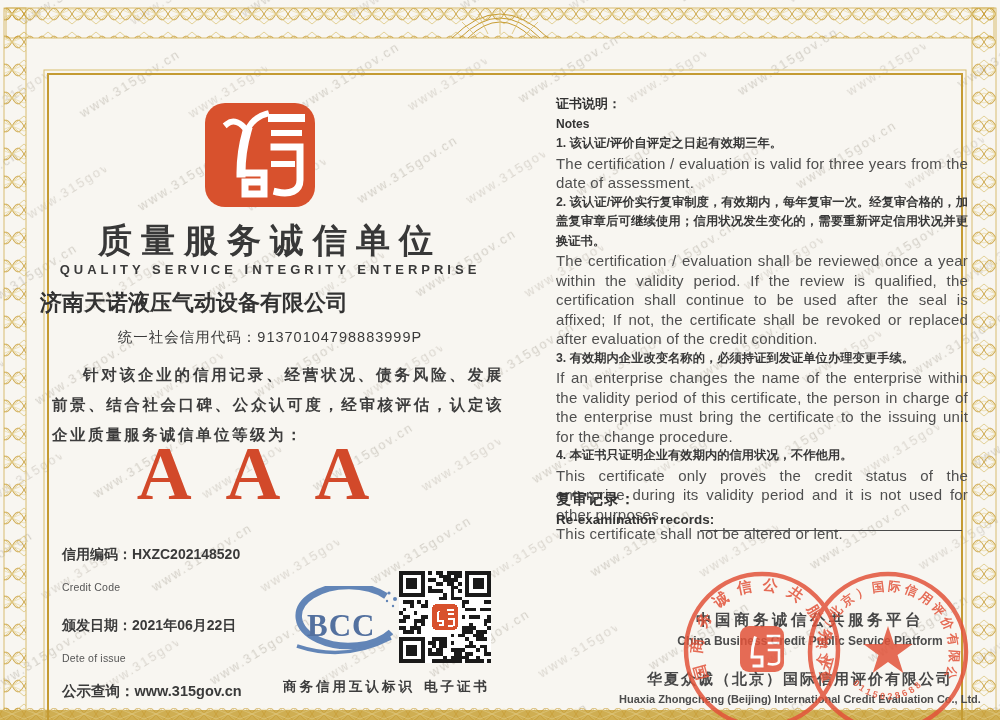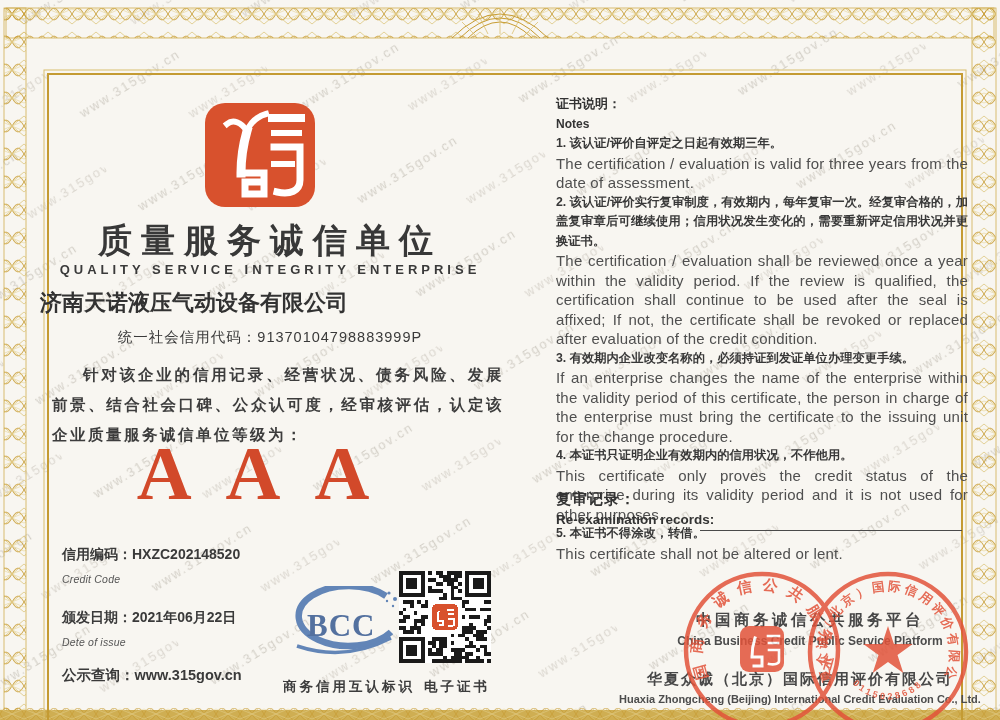--- a/index.html
+++ b/index.html
@@ -15,21 +15,21 @@
   .company{left:40px;top:288px;width:460px;text-align:left;font-size:22px;font-weight:bold;color:#323232;}
   .uscc{left:40px;top:328px;width:460px;text-align:center;font-size:14.5px;font-weight:normal;
         letter-spacing:1px;color:#3a3a3a;}
   .para{left:52px;top:360px;width:452px;font-size:15.5px;font-weight:600;line-height:1.95;
         letter-spacing:2.5px;text-align:justify;text-indent:2em;color:#3d3d3d;}
   .grade{left:40px;top:430px;width:460px;text-align:center;font-family:"Liberation Serif","DejaVu Serif",serif;
          font-size:76px;font-weight:bold;letter-spacing:34px;color:#d2492a;}
   .details{left:62px;top:546px;width:230px;}
   .drow{margin-bottom:14px;}
   .dcn{font-size:14px;font-weight:bold;color:#3a3a3a;white-space:nowrap;}
-  .den{font-size:10.5px;color:#555;margin-top:9px;letter-spacing:.2px;font-style:italic;}
+  .den{font-size:10.5px;color:#555;margin-top:17px;letter-spacing:.2px;}
   .drow.query .dcn{font-size:14.5px;}
   .mark-label{font-size:13.5px;font-weight:bold;letter-spacing:3px;color:#3c3c3c;}
   
   .notes{left:556px;top:94px;width:412px;}
   .notes .h-cn{font-size:13px;font-weight:bold;line-height:20px;color:#333;}
   .notes .h-en{font-size:12px;font-weight:bold;line-height:20px;color:#333;}
   .notes .cn{font-size:12.3px;font-weight:600;line-height:19.5px;color:#383838;text-align:justify;}
   .notes .en{font-size:15px;line-height:19.5px;color:#4f4f4f;letter-spacing:.2px;text-align:justify;}
   .review-cn{left:556px;top:490px;font-size:15px;font-weight:bold;color:#333;letter-spacing:1px;}
   .review-en{left:556px;top:512px;font-size:13.5px;font-weight:bold;color:#333;}
@@ -334,21 +334,20 @@
     <div class="h-cn">证书说明：</div>
     <div class="h-en">Notes</div>
     <div class="cn">1. 该认证/评价自评定之日起有效期三年。</div>
     <div class="en">The certification / evaluation is valid for three years from the date of assessment.</div>
     <div class="cn">2. 该认证/评价实行复审制度，有效期内，每年复审一次。经复审合格的，加盖复审章后可继续使用；信用状况发生变化的，需要重新评定信用状况并更换证书。</div>
     <div class="en">The certification / evaluation shall be reviewed once a year within the validity period. If the review is qualified,  the certification shall continue to be used after the seal is affixed; If not, the certificate shall be revoked or replaced after evaluation of the credit condition.</div>
     <div class="cn">3. 有效期内企业改变名称的，必须持证到发证单位办理变更手续。</div>
     <div class="en">If an enterprise changes the name of the enterprise within the validity period of this certificate, the person in charge of the enterprise must bring the certificate to the issuing unit for the change procedure.</div>
     <div class="cn">4. 本证书只证明企业有效期内的信用状况，不作他用。</div>
     <div class="en">This certificate only proves the credit status of the enterprise during its validity period and it is not used for other purposes.</div>
-    <div class="cn">5. 本证书不得涂改，转借。</div>
     <div class="en">This certificate shall not be altered or lent.</div>
   </div>
 
   <div class="abs review-cn">复审记录：</div>
   <div class="abs review-en">Re-examination records:</div>
   <div class="abs review-line"></div>
 
   <div class="abs plat-cn">中国商务诚信公共服务平台</div>
   <div class="abs plat-en">China Business Credit Public Service Platform</div>
   <div class="abs comp-cn">华夏众诚（北京）国际信用评价有限公司</div>

